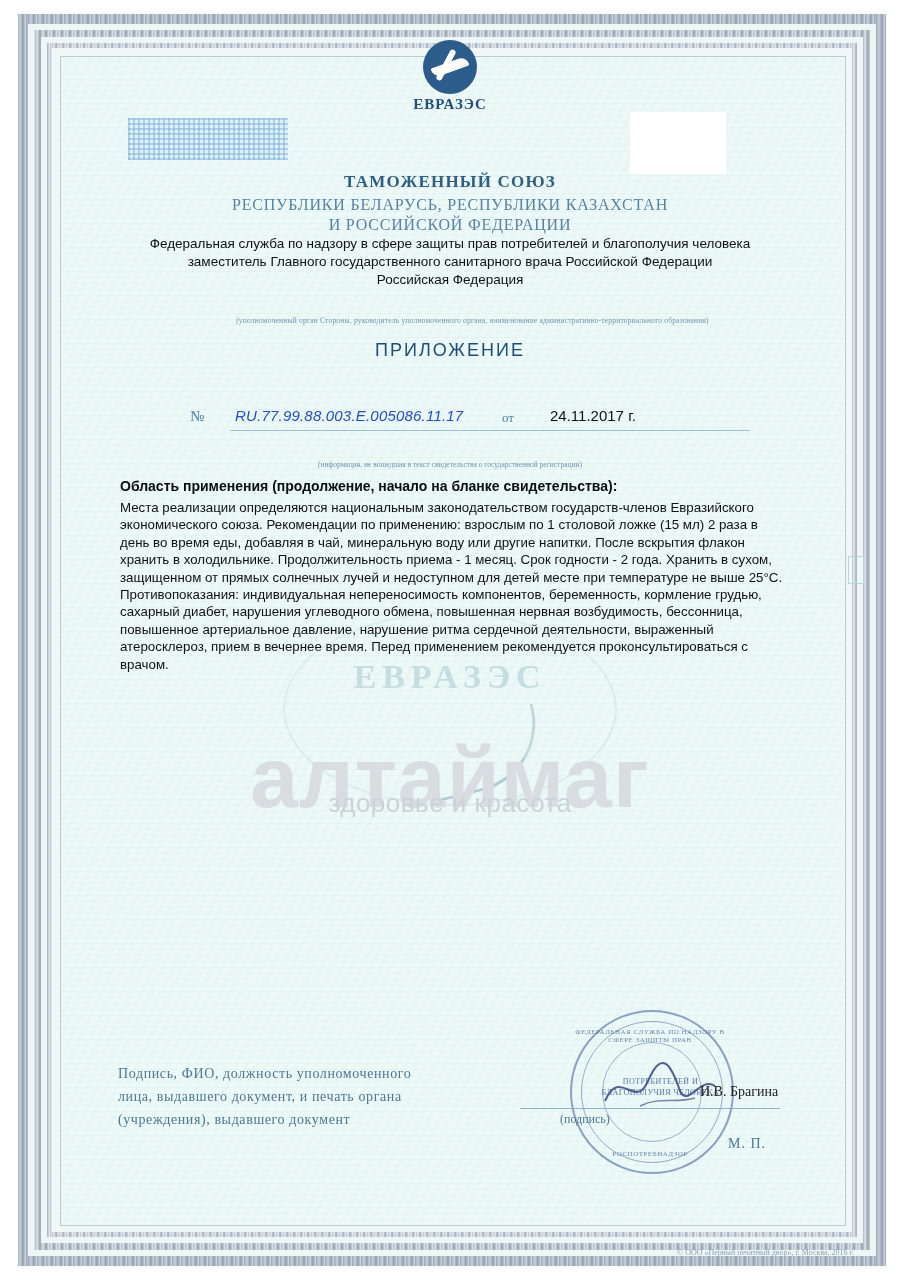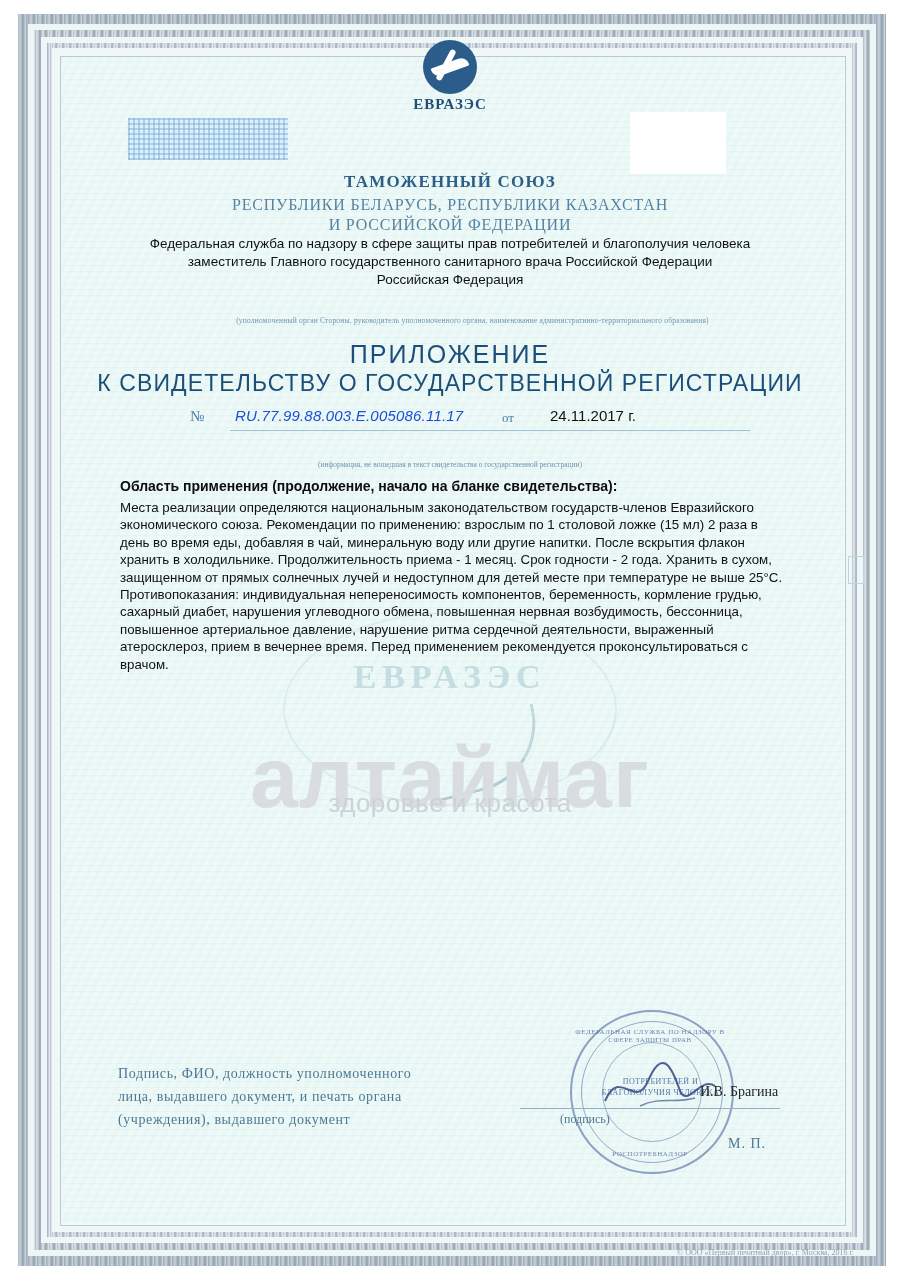--- a/index.html
+++ b/index.html
@@ -205,21 +205,21 @@
     font-size: 7.5px;
     color: #6f95b0;
     letter-spacing: .2px;
     font-family: "Liberation Serif", serif;
     padding-left: 45px;
   }
 
   .title-1 {
     top: 340px;
     font-family: "Liberation Sans", sans-serif;
-    font-size: 25px;
+    font-size: 18px;
     letter-spacing: 2px;
     color: #1b4f7a;
     font-weight: 500;
   }
   .title-2 {
     top: 370px;
     font-family: "Liberation Sans", sans-serif;
     font-size: 23px;
     letter-spacing: 1.1px;
     color: #1b4f7a;
@@ -509,21 +509,20 @@
 
   <div class="hdr hdr-ts">ТАМОЖЕННЫЙ СОЮЗ</div>
   <div class="hdr hdr-rb">РЕСПУБЛИКИ БЕЛАРУСЬ, РЕСПУБЛИКИ КАЗАХСТАН</div>
   <div class="hdr hdr-rf">И РОССИЙСКОЙ ФЕДЕРАЦИИ</div>
   <div class="hdr hdr-org1">Федеральная служба по надзору в сфере защиты прав потребителей и благополучия человека</div>
   <div class="hdr hdr-org2">заместитель Главного государственного санитарного врача Российской Федерации</div>
   <div class="hdr hdr-org3">Российская Федерация</div>
   <div class="hdr hdr-micro">(уполномоченный орган Стороны, руководитель уполномоченного органа, наименование административно-территориального образования)</div>
 
   <div class="hdr title-1">ПРИЛОЖЕНИЕ</div>
-  <div class="hdr title-2">К СВИДЕТЕЛЬСТВУ О ГОСУДАРСТВЕННОЙ РЕГИСТРАЦИИ</div>
 
   <div class="numrow">
     <span class="lbl-no">№</span>
     <span class="num-val">RU.77.99.88.003.Е.005086.11.17</span>
     <span class="lbl-ot">от</span>
     <span class="date-val">24.11.2017 г.</span>
     <span class="rule"></span>
     <span class="rule2"></span>
   </div>
   <div class="micro-2">(информация, не вошедшая в текст свидетельства о государственной регистрации)</div>

